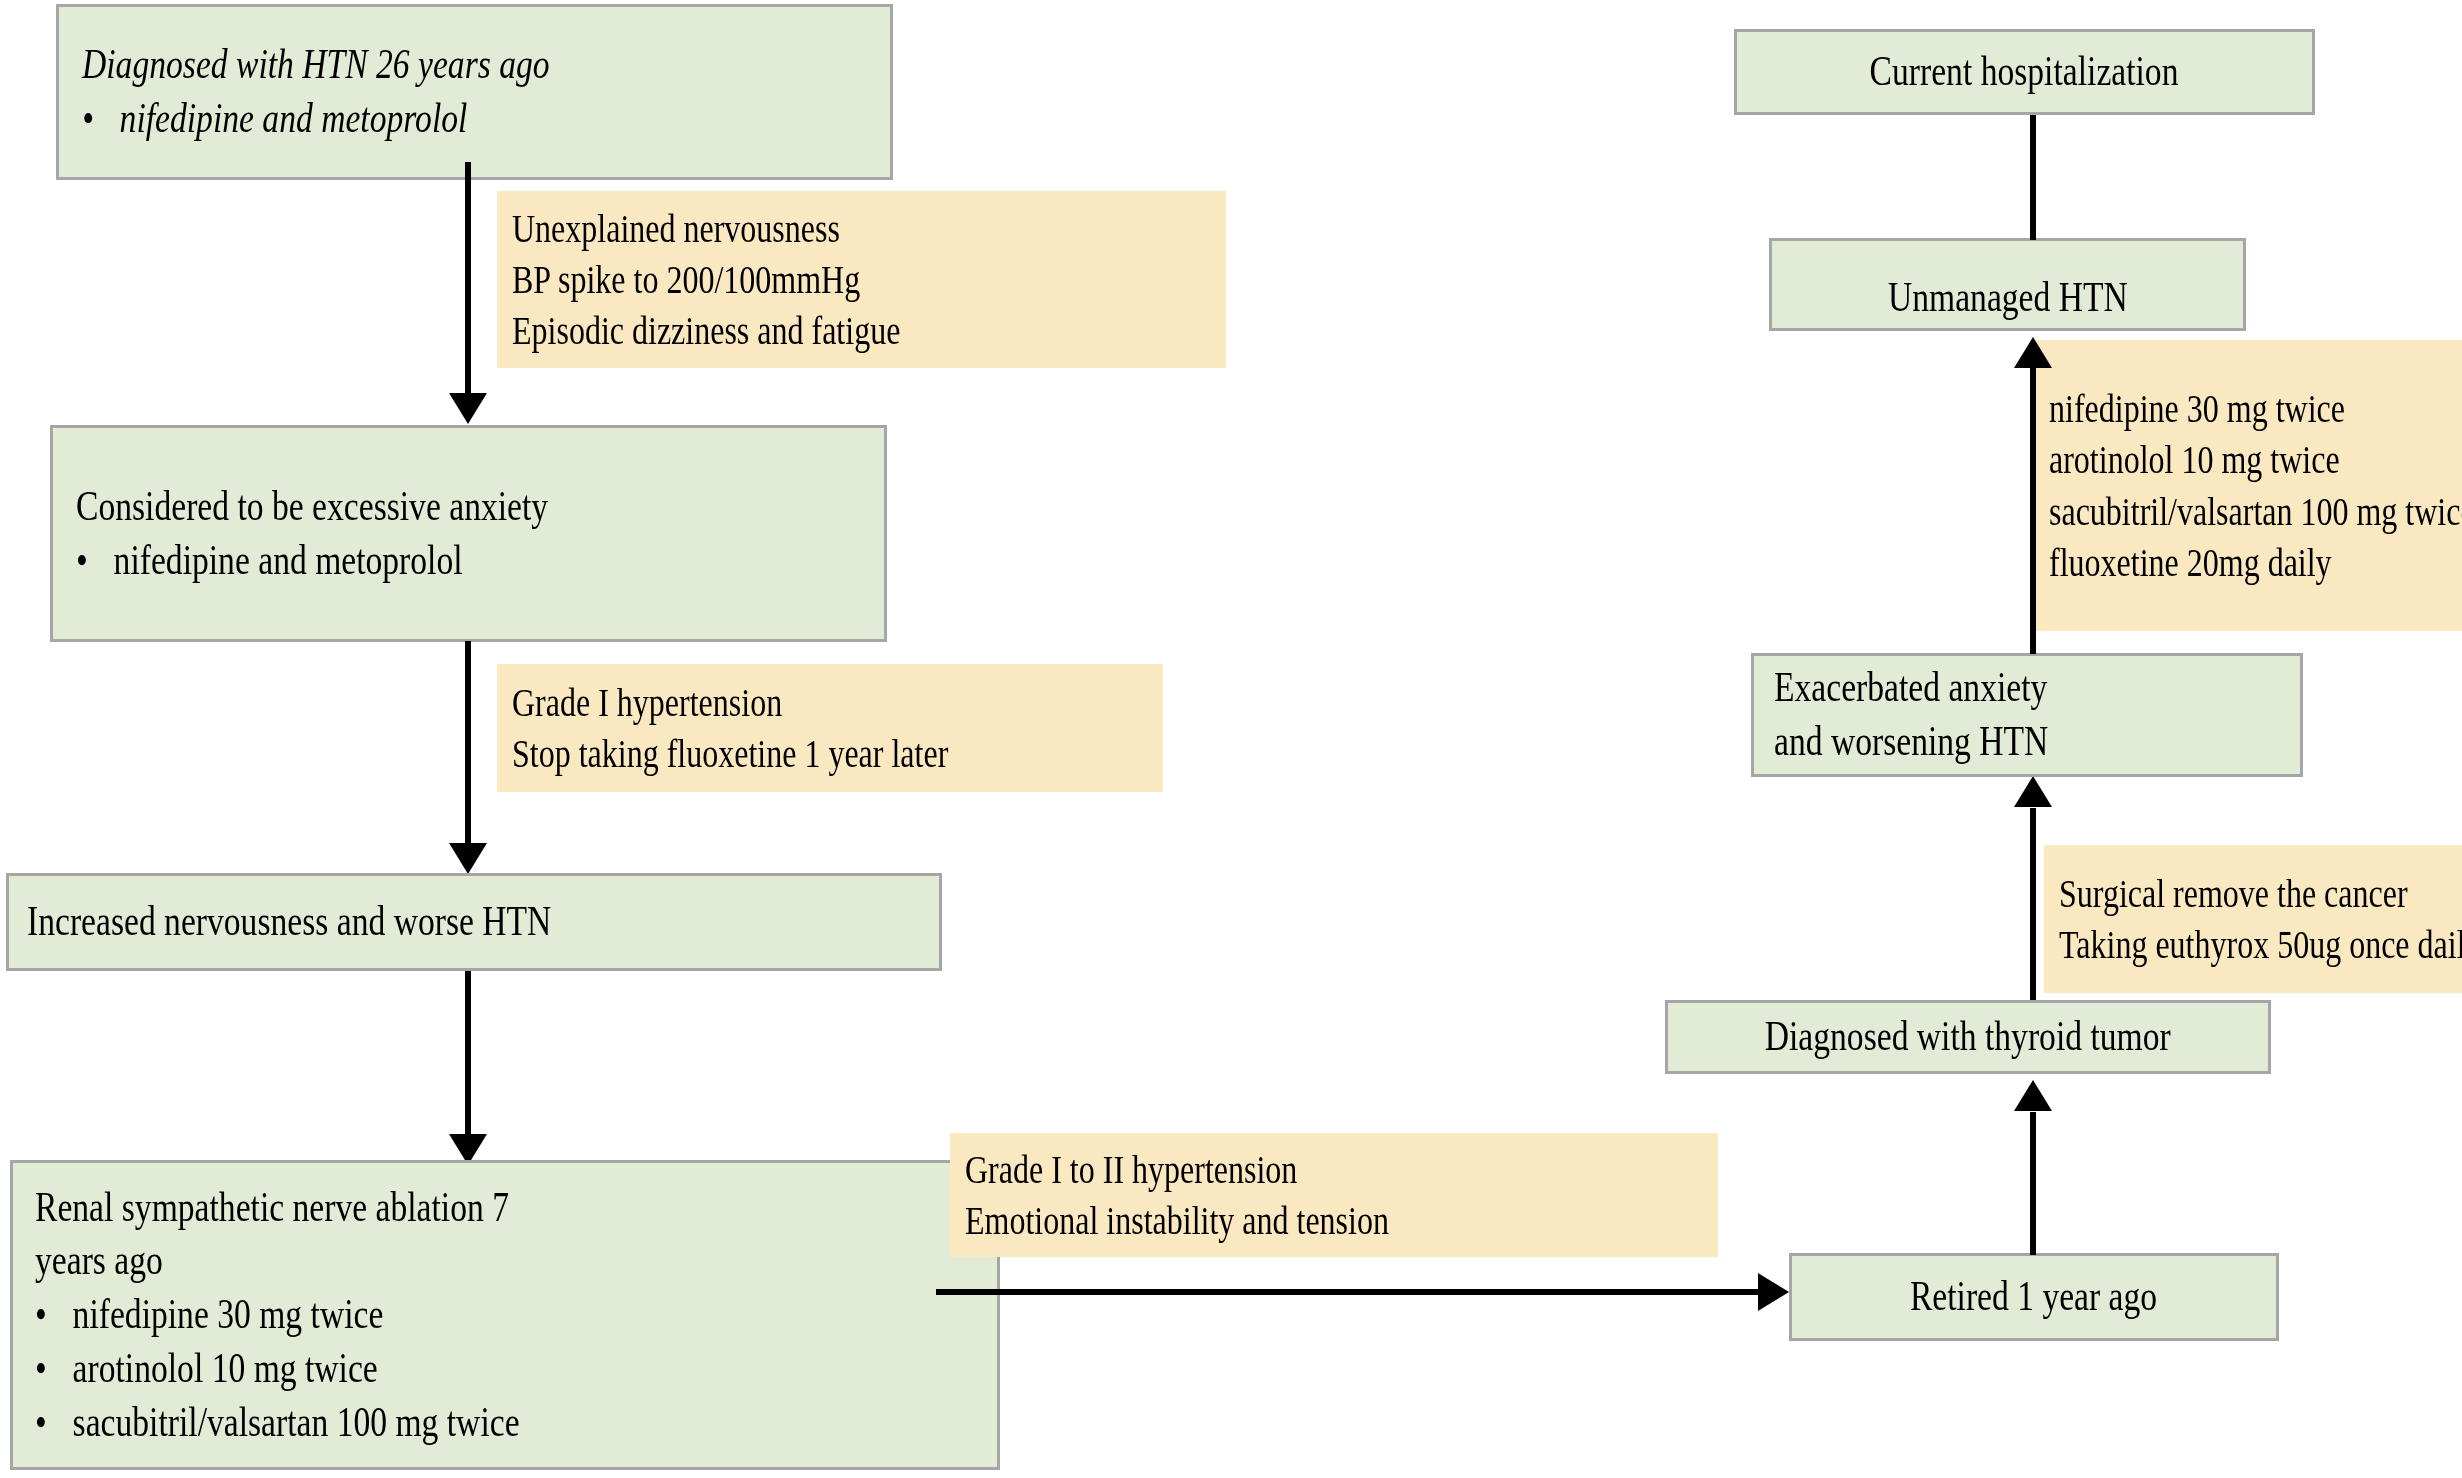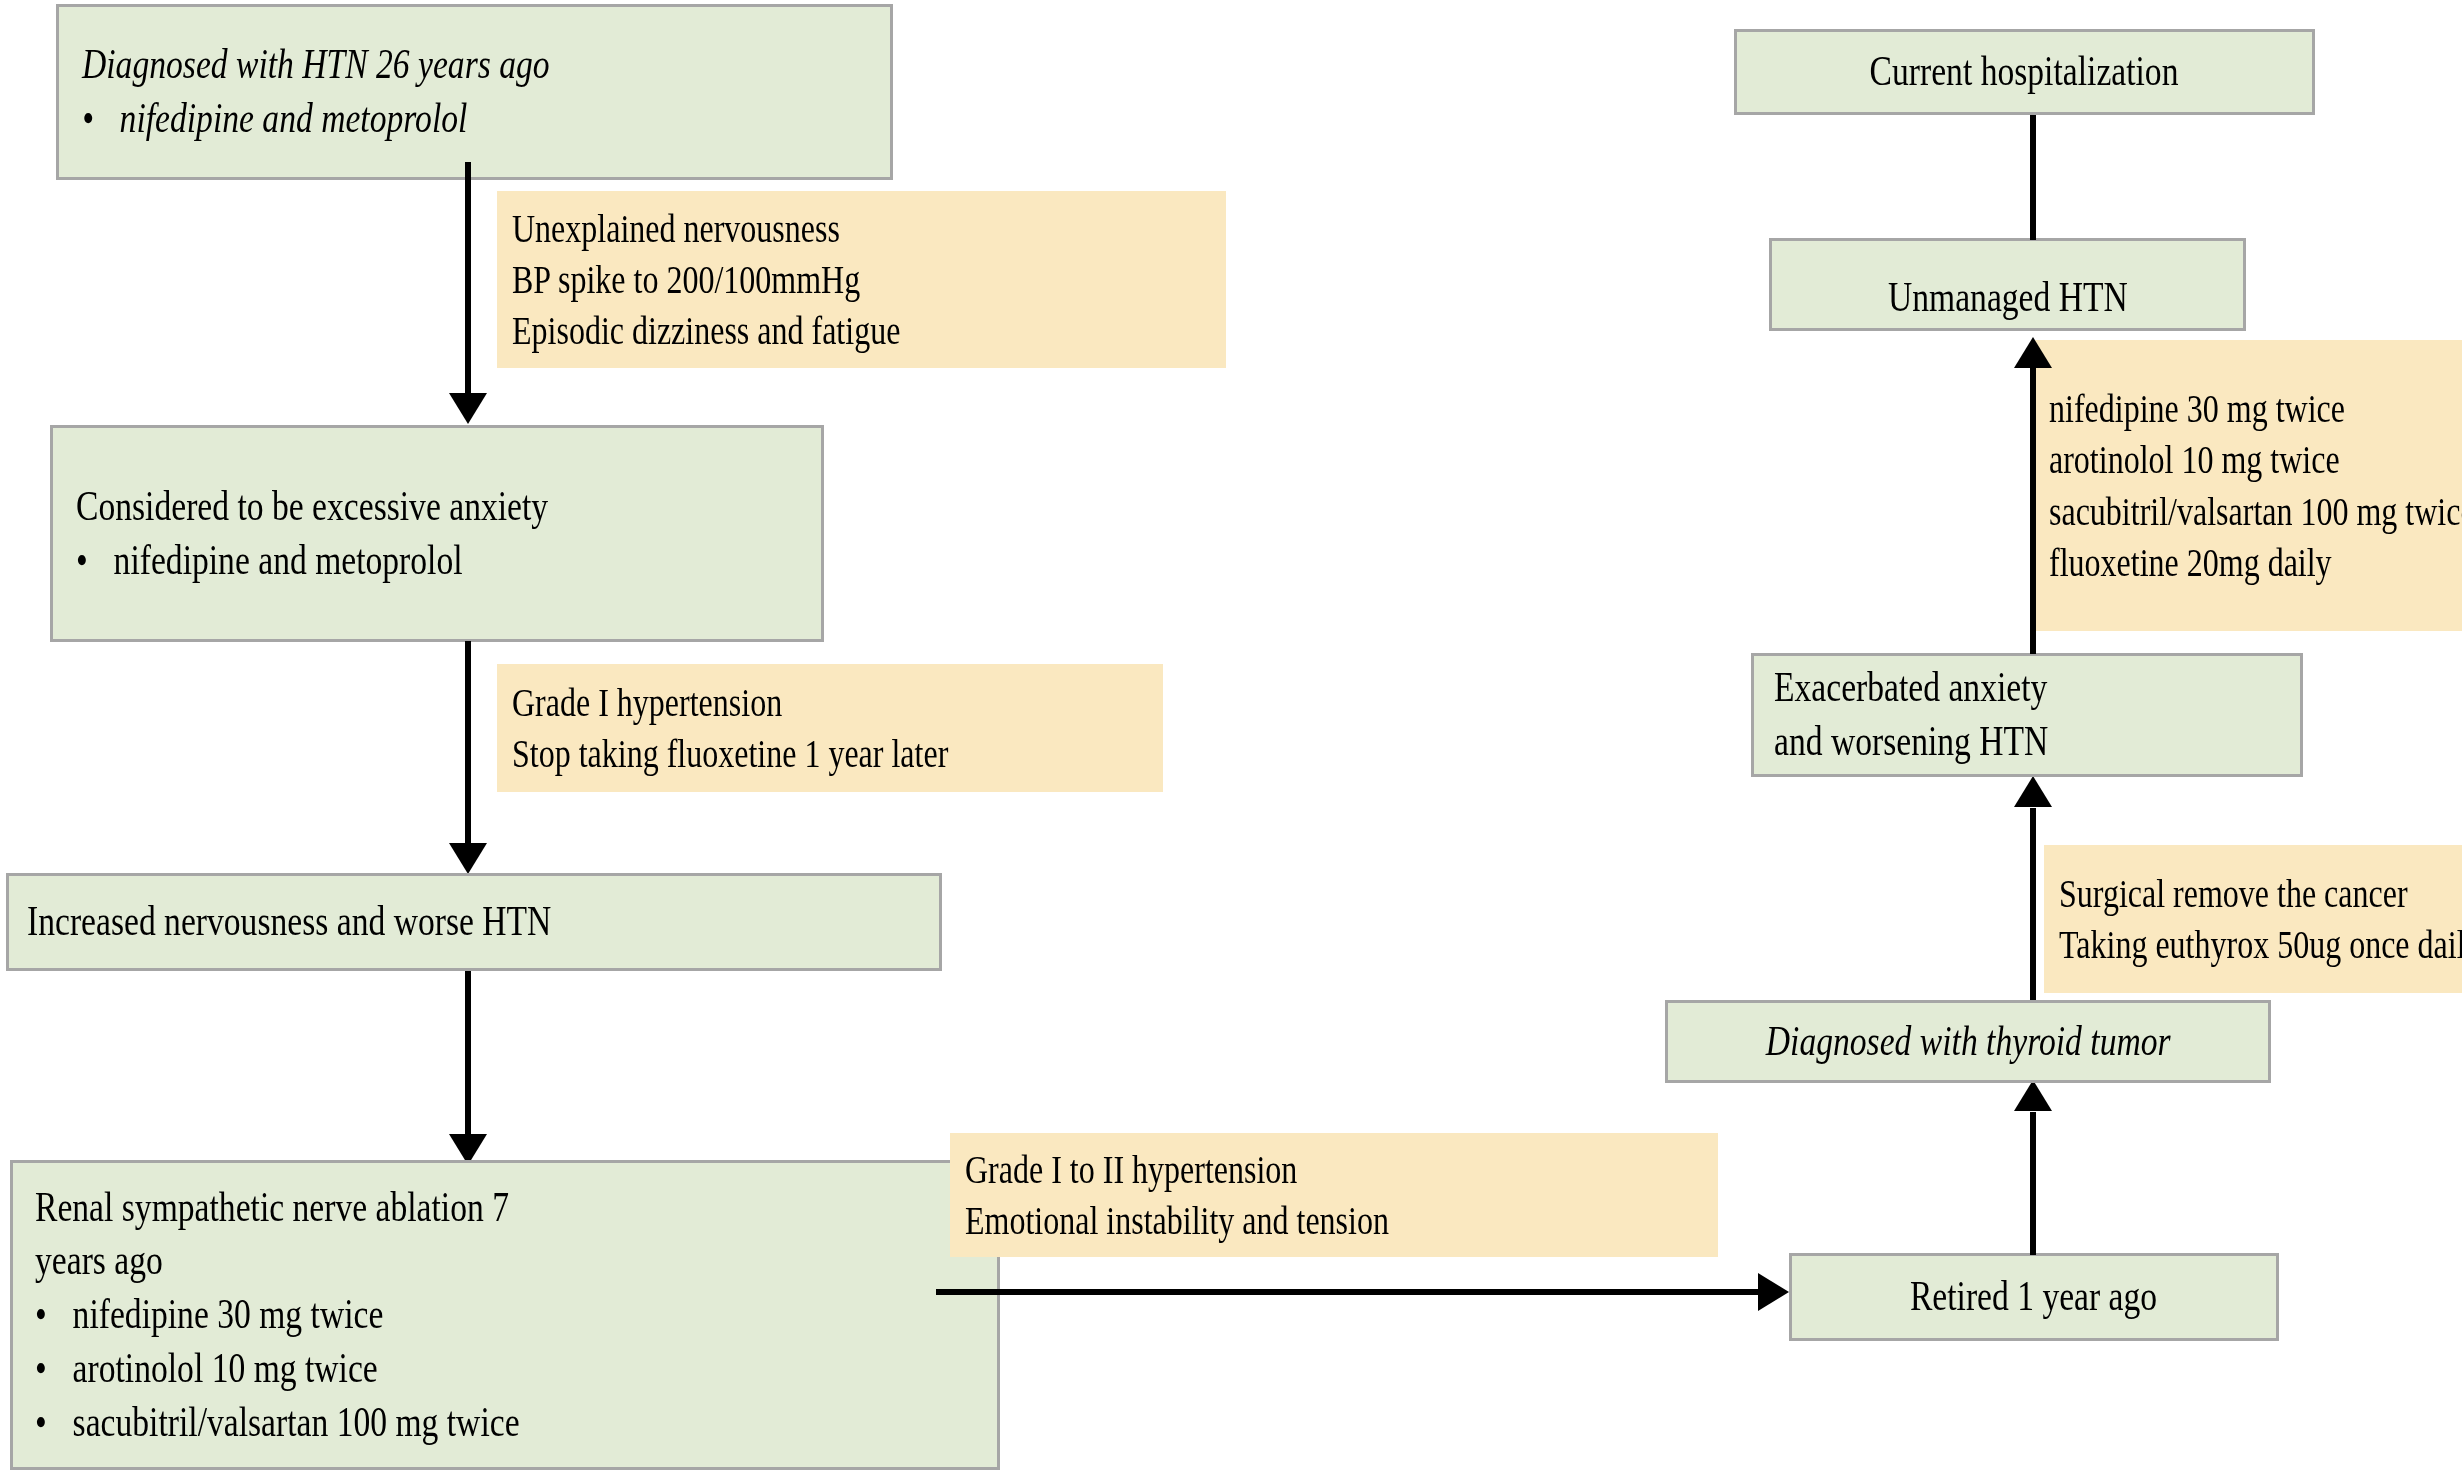--- a/index.html
+++ b/index.html
@@ -129,21 +129,21 @@
 
   <div class="vline" style="left:465px; top:162px; height:231px;"></div>
   <div class="arrow-down" style="left:449px; top:393px;"></div>
 
   <div class="note" style="left:497px; top:191px; width:729px; height:177px;">
     <span class="line t58">Unexplained nervousness</span>
     <span class="line t58">BP spike to 200/100mmHg</span>
     <span class="line t58">Episodic dizziness and fatigue</span>
   </div>
 
-  <div class="evt" style="left:50px; top:425px; width:774px; height:217px; padding:10.8px 22.7px;">
+  <div class="evt" style="left:50px; top:425px; width:837px; height:217px; padding:10.8px 22.7px;">
     <span class="line t60">Considered to be excessive anxiety</span>
     <span class="bulletline t60">
       <span class="bl-inner">
         <span class="bullet-dot">•</span><span>nifedipine and metoprolol</span>
       </span>
     </span>
   </div>
 
   <div class="vline" style="left:465px; top:641px; height:202px;"></div>
   <div class="arrow-down" style="left:449px; top:843px;"></div>
@@ -188,21 +188,21 @@
     <span class="line t58">Emotional instability and tension</span>
   </div>
 
   <div class="evt" style="left:1789px; top:1253px; width:490px; height:88px; padding:3px 14.8px; align-items:center;">
     <span class="line ctr t60">Retired 1 year ago</span>
   </div>
 
   <div class="vline" style="left:2030px; top:1112px; height:143px;"></div>
   <div class="arrow-up" style="left:2014px; top:1080px;"></div>
 
-  <div class="evt" style="left:1665px; top:1000px; width:606px; height:83px; padding:3px 14.8px; font-style:italic;">
+  <div class="evt" style="left:1665px; top:1000px; width:606px; height:74px; padding:3px 14.8px; align-items:center;">
     <span class="line ctr t60">Diagnosed with thyroid tumor</span>
   </div>
 
   <div class="note" style="left:2044px; top:845px; width:798px; height:148px;">
     <span class="line t58">Surgical remove the cancer</span>
     <span class="line t58">Taking euthyrox 50ug once daily</span>
   </div>
 
   <div class="vline" style="left:2030px; top:808px; height:192px;"></div>
   <div class="arrow-up" style="left:2014px; top:776px;"></div>

